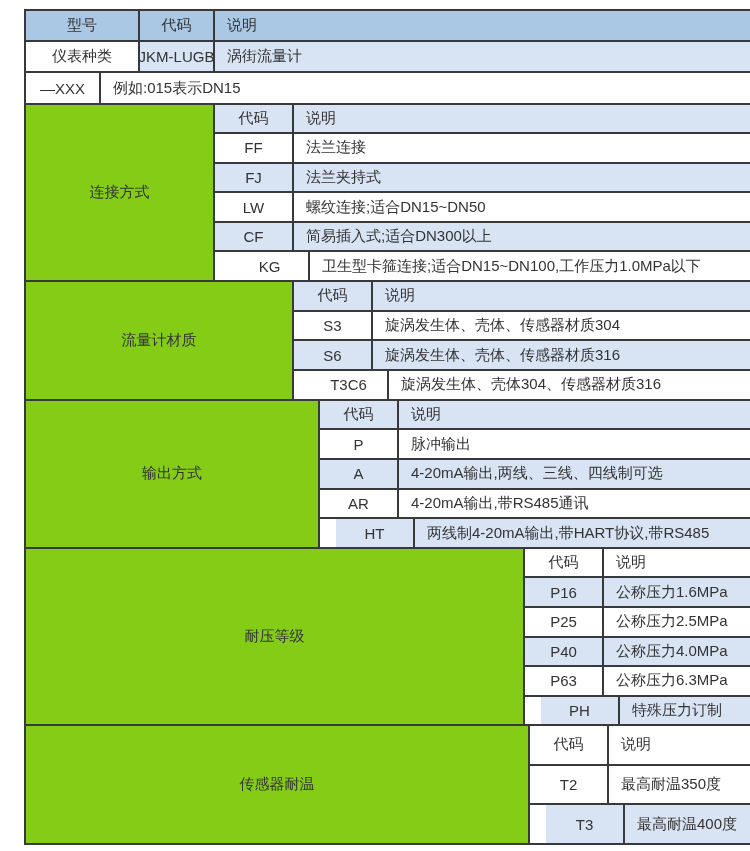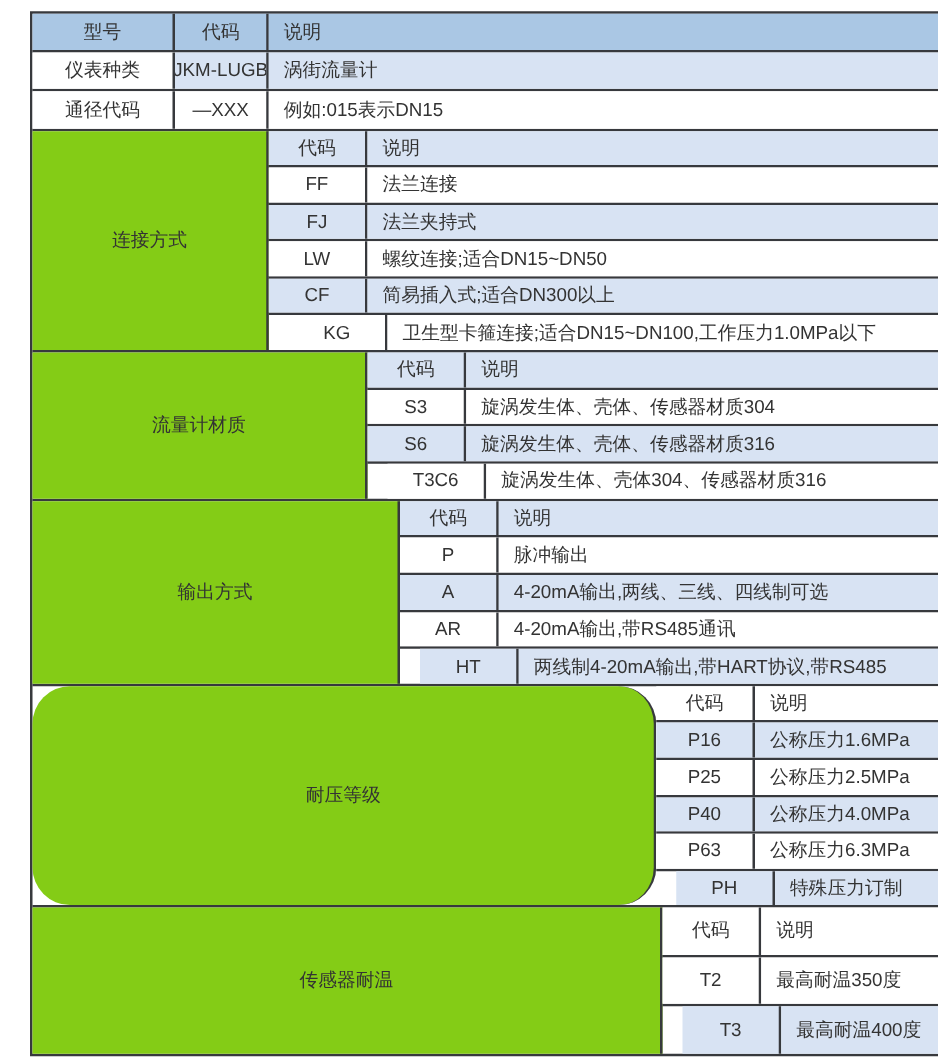--- a/index.html
+++ b/index.html
@@ -36,21 +36,21 @@
     display:flex;align-items:center;justify-content:center;
     border-right:2px solid var(--border);background:#84cc16;flex-shrink:0;
   }
   .sub{flex:1;display:flex;flex-direction:column;min-width:0;}
   .srow{flex:1 1 0;display:flex;border-bottom:2px solid var(--border);min-height:0;}
   .sub .srow:last-child{border-bottom:none;padding-left:16px;}
   .code{width:79px;}
   .s1 .cat{width:189px;}
   .s2 .cat{width:268px;}
   .s3 .cat{width:294px;}
-  .s4 .cat{width:499px;border-radius:30px;}
+  .s4 .cat{width:499px;}
   .s5 .cat{width:504px;}
   .f6{flex:6 1 0;}
   .f5{flex:5 1 0;}
   .f4{flex:4 1 0;}
 </style>
 </head>
 <body>
 
 <div class="tbl">
 
@@ -60,21 +60,20 @@
     <div class="cell c3 desc">说明</div>
   </div>
 
   <div class="row">
     <div class="cell c1 center vr w">仪表种类</div>
     <div class="cell c2 center vr b">JKM-LUGB</div>
     <div class="cell c3 desc b">涡街流量计</div>
   </div>
 
   <div class="row">
-    <div class="cell c1 center vr w">通径代码</div>
     <div class="cell c2 center vr w">—XXX</div>
     <div class="cell c3 desc w">例如:015表示DN15</div>
   </div>
 
   <div class="section s1 f6">
     <div class="cat">连接方式</div>
     <div class="sub">
       <div class="srow">
         <div class="cell code center vr b">代码</div>
         <div class="cell c3 desc b">说明</div>

